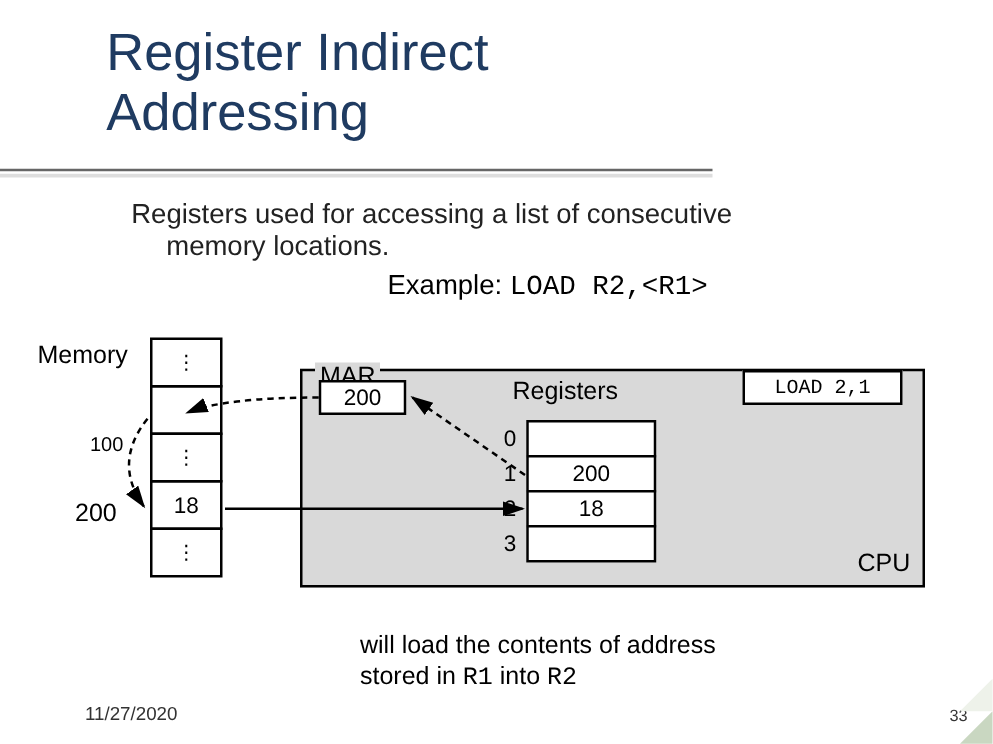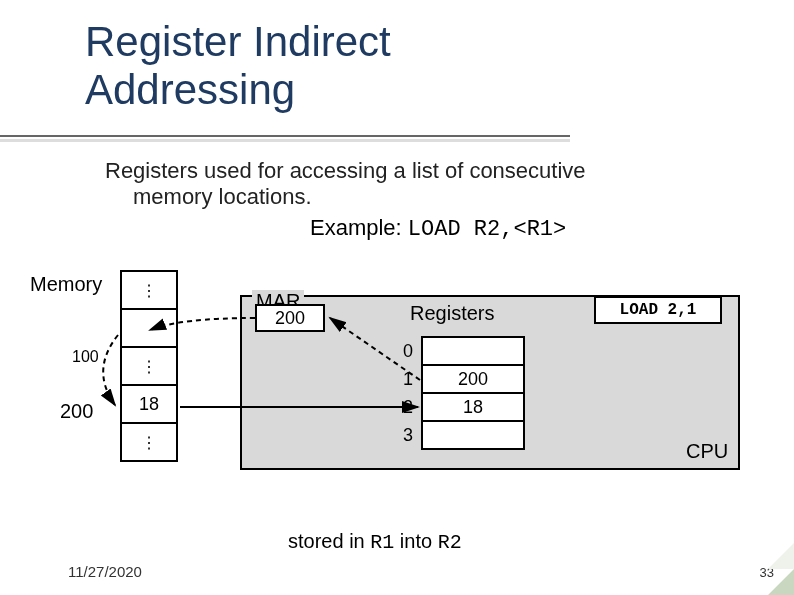--- a/index.html
+++ b/index.html
@@ -151,21 +151,20 @@
     top: 296px;
     width: 128px;
     height: 28px;
     border: 2px solid #000;
     background: #fff;
     display: flex;
     align-items: center;
     justify-content: center;
     font-family: "Courier New", monospace;
     font-size: 16px;
-    font-weight: bold;
   }
   .reg-table {
     position: absolute;
     left: 395px;
     top: 338px;
     width: 130px;
   }
   .reg-row { display: flex; margin-top: -2px; }
   .reg-idx {
     width: 26px;
@@ -288,19 +287,19 @@
   <line x1="420" y1="380" x2="330" y2="318" stroke="#000" stroke-width="2" stroke-dasharray="5,4" marker-end="url(#arrow)"></line>
 
   <path d="M255 318 Q180 318 150 330" stroke="#000" stroke-width="2" stroke-dasharray="5,4" fill="none" marker-end="url(#arrow)"></path>
 
   <path d="M118 335 Q90 370 115 405" stroke="#000" stroke-width="2" stroke-dasharray="5,4" fill="none" marker-end="url(#arrow)"></path>
 
   <line x1="180" y1="407" x2="418" y2="407" stroke="#000" stroke-width="2" marker-end="url(#arrow)"></line>
 </svg>
 
 <div class="footnote">
-  <br>
+  <span>will load the contents of address</span><br>
   <span>stored in </span><span class="code">R1</span><span> into </span><span class="code">R2</span>
 </div>
 
 <div class="date">11/27/2020</div>
 <div class="slide-no">33</div>
 <div class="page-corner"></div>
 
 </body></html>

